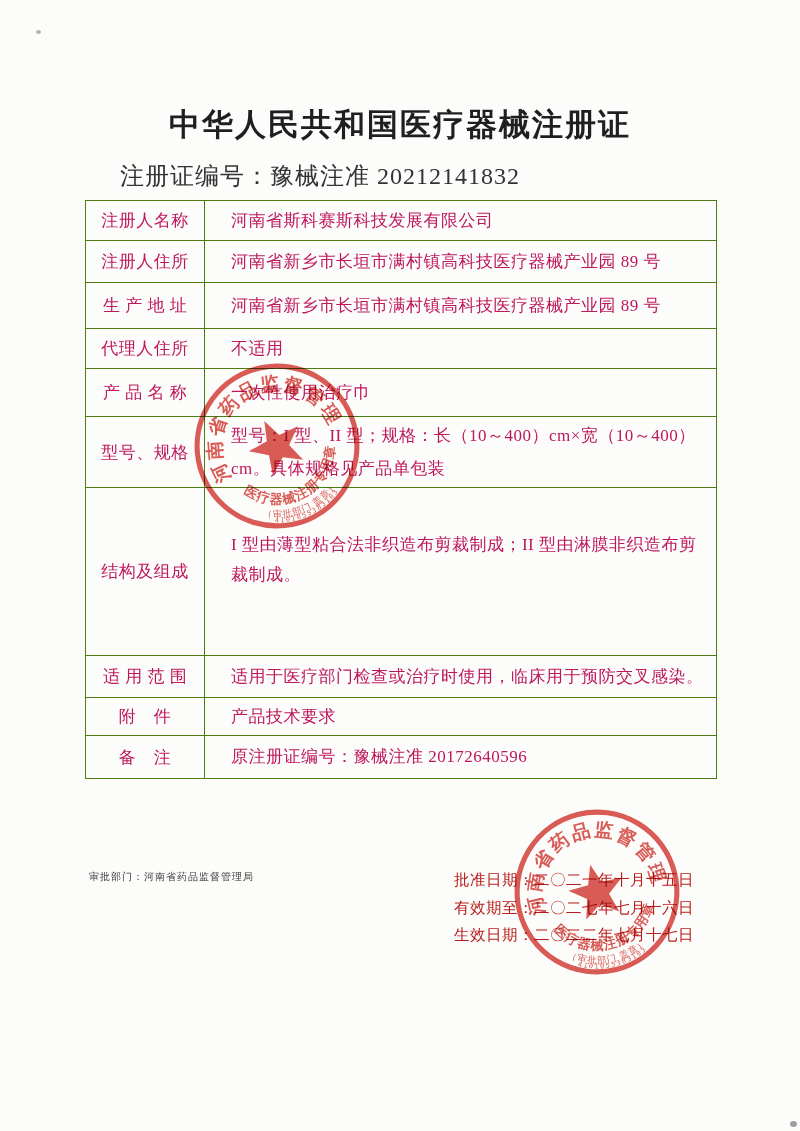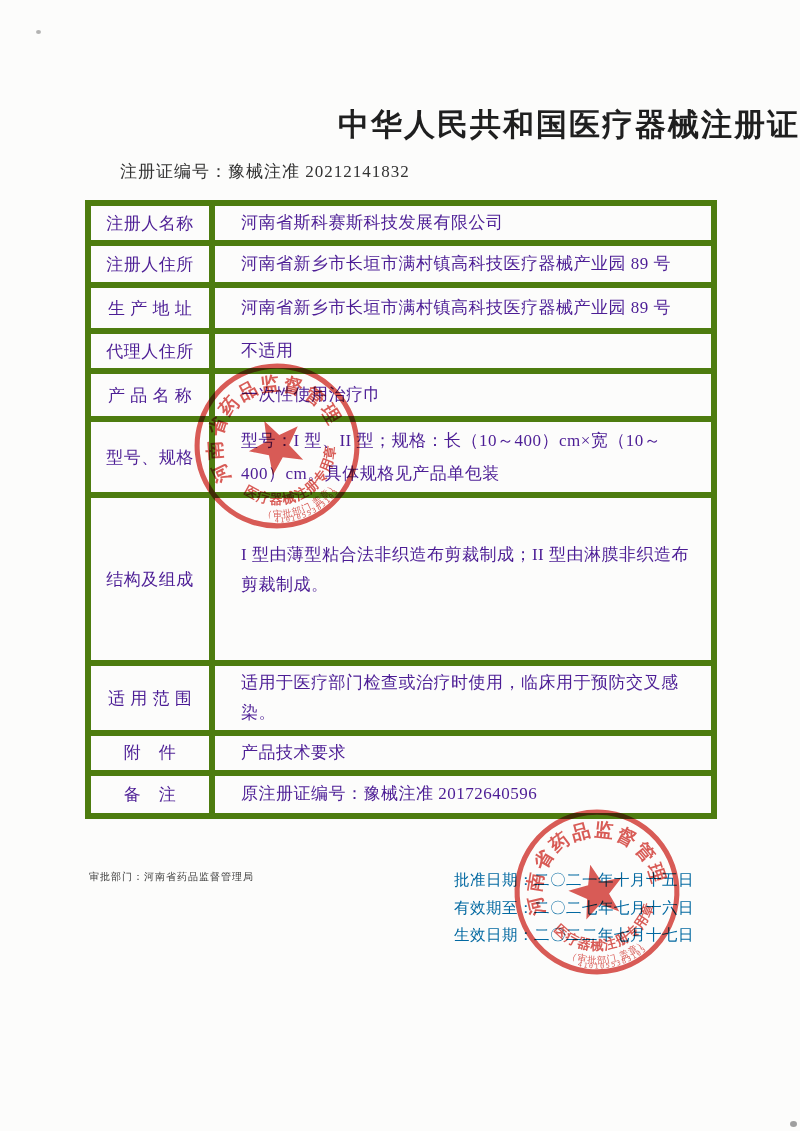--- a/index.html
+++ b/index.html
@@ -7,58 +7,58 @@
     position:relative;
     width:800px;height:1131px;
     margin:0 auto;
     background:#fcfcfb;
     font-family:"Liberation Serif","DejaVu Serif",serif;
     color:#2b2b2b;
     overflow:hidden;
   }
   .title{
     position:absolute;top:104px;left:0;width:100%;
-    text-align:right;
+    text-align:center;
     font-family:"Liberation Sans","DejaVu Sans",sans-serif;
     font-weight:700;
     font-size:31px;letter-spacing:2px;color:#1f1f1f;
   }
   .cert-line{
     position:absolute;top:160px;left:120px;
-    font-size:17px;letter-spacing:1px;color:#333;
+    font-size:24px;letter-spacing:1px;color:#333;
   }
   table.cert{
     position:absolute;top:200px;left:85px;
     width:632px;border-collapse:collapse;
     table-layout:fixed;
   }
   table.cert td{
-    border:6px solid #4d7c0f;
-    font-size:17px;color:#4c1d95;
+    border:1px solid #4d7c0f;
+    font-size:17px;color:#be185d;
     letter-spacing:.5px;
     vertical-align:middle;
   }
   td.lbl{
     width:110px;text-align:center;color:#3a3a3a;
     padding:0 4px;
   }
   td.val{padding:2px 10px 2px 26px;line-height:1.75;}
   tr.r1{height:40px}tr.r2{height:42px}tr.r3{height:46px}
   tr.r4{height:42px}tr.r5{height:40px}tr.r6{height:48px}
   tr.r7{height:67px}tr.r8{height:168px}tr.r9{height:42px}
   tr.r10{height:38px}tr.r11{height:42px}tr.r12{height:43px}
   tr.r8 td.val{vertical-align:top;padding-top:42px;}
   tr.r7 td.val{line-height:1.95;}
   .footer-left{
     position:absolute;top:870px;left:89px;
     font-size:10px;letter-spacing:1px;color:#3a3a3a;
   }
   .footer-dates{
     position:absolute;top:866px;left:454px;
-    font-size:15.5px;line-height:27.5px;letter-spacing:.5px;color:#0369a1;
+    font-size:15.5px;line-height:27.5px;letter-spacing:.5px;color:#b91c1c;
   }
   .stamp{
     position:absolute;
     mix-blend-mode:multiply;
     opacity:.88;
   }
   .stamp-upper{left:192px;top:361px;width:170px;height:170px;transform:rotate(-27deg);}
   .stamp-lower{left:512px;top:807px;width:170px;height:170px;transform:rotate(-14deg);}
   .stamp .ring{fill:none;stroke:#d6453f;stroke-width:6;}
   .stamp .star{fill:#d6453f;}

